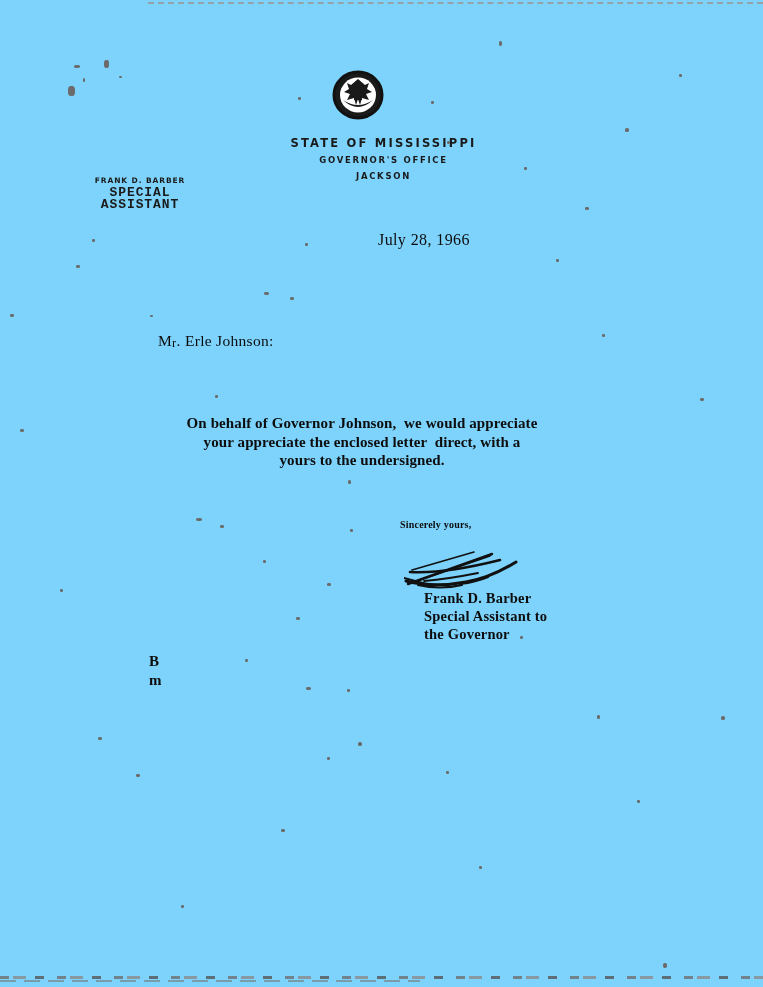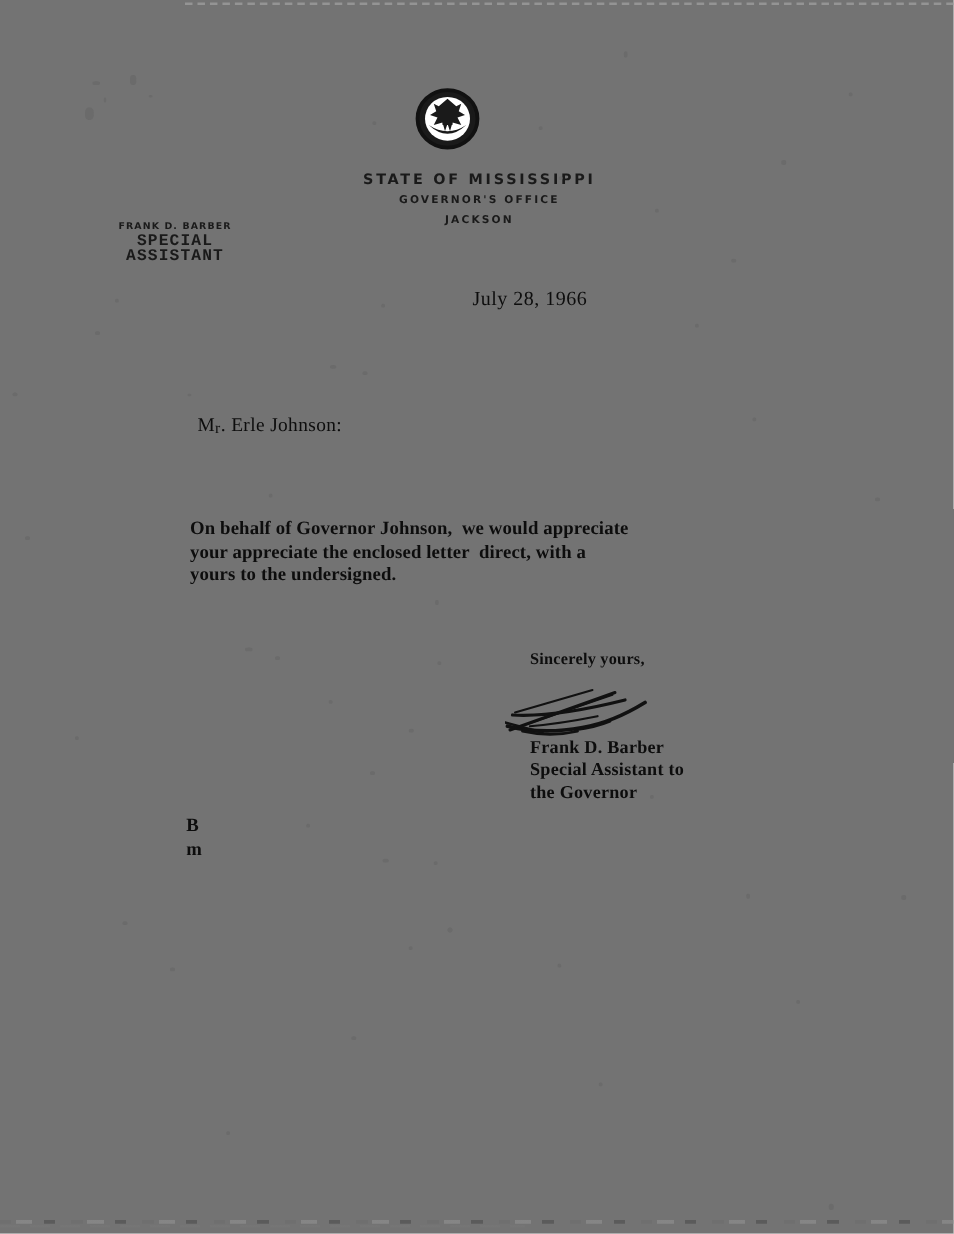--- a/index.html
+++ b/index.html
@@ -9,21 +9,21 @@
     background: #ffffff;
   }
   body {
     font-family: "Liberation Serif", serif;
     color: #111111;
   }
   #page {
     position: relative;
     width: 763px;
     height: 987px;
-    background: #737373;
+    background: #7dd3fc;
     overflow: hidden;
   }
 
   
   .scan-dash-top {
     position: absolute;
     left: 148px;
     top: 2px;
     width: 615px;
     height: 0;
@@ -163,28 +163,29 @@
   }
   .body-para {
     position: absolute;
     left: 152px;
     top: 414px;
     font-size: 15px;
     line-height: 18.5px;
     letter-spacing: 0.1px;
     width: 420px;
     font-weight: 600;
+    text-align: center;
   }
   .body-para .ln { display: block; white-space: pre; }
 
   .closing {
     position: absolute;
-    left: 424px;
+    left: 400px;
     top: 519px;
-    font-size: 13px;
+    font-size: 10px;
     font-weight: 600;
     letter-spacing: 0.2px;
   }
   .sig-block {
     position: absolute;
     left: 424px;
     top: 589px;
     font-size: 14.5px;
     line-height: 18px;
     font-weight: 600;

